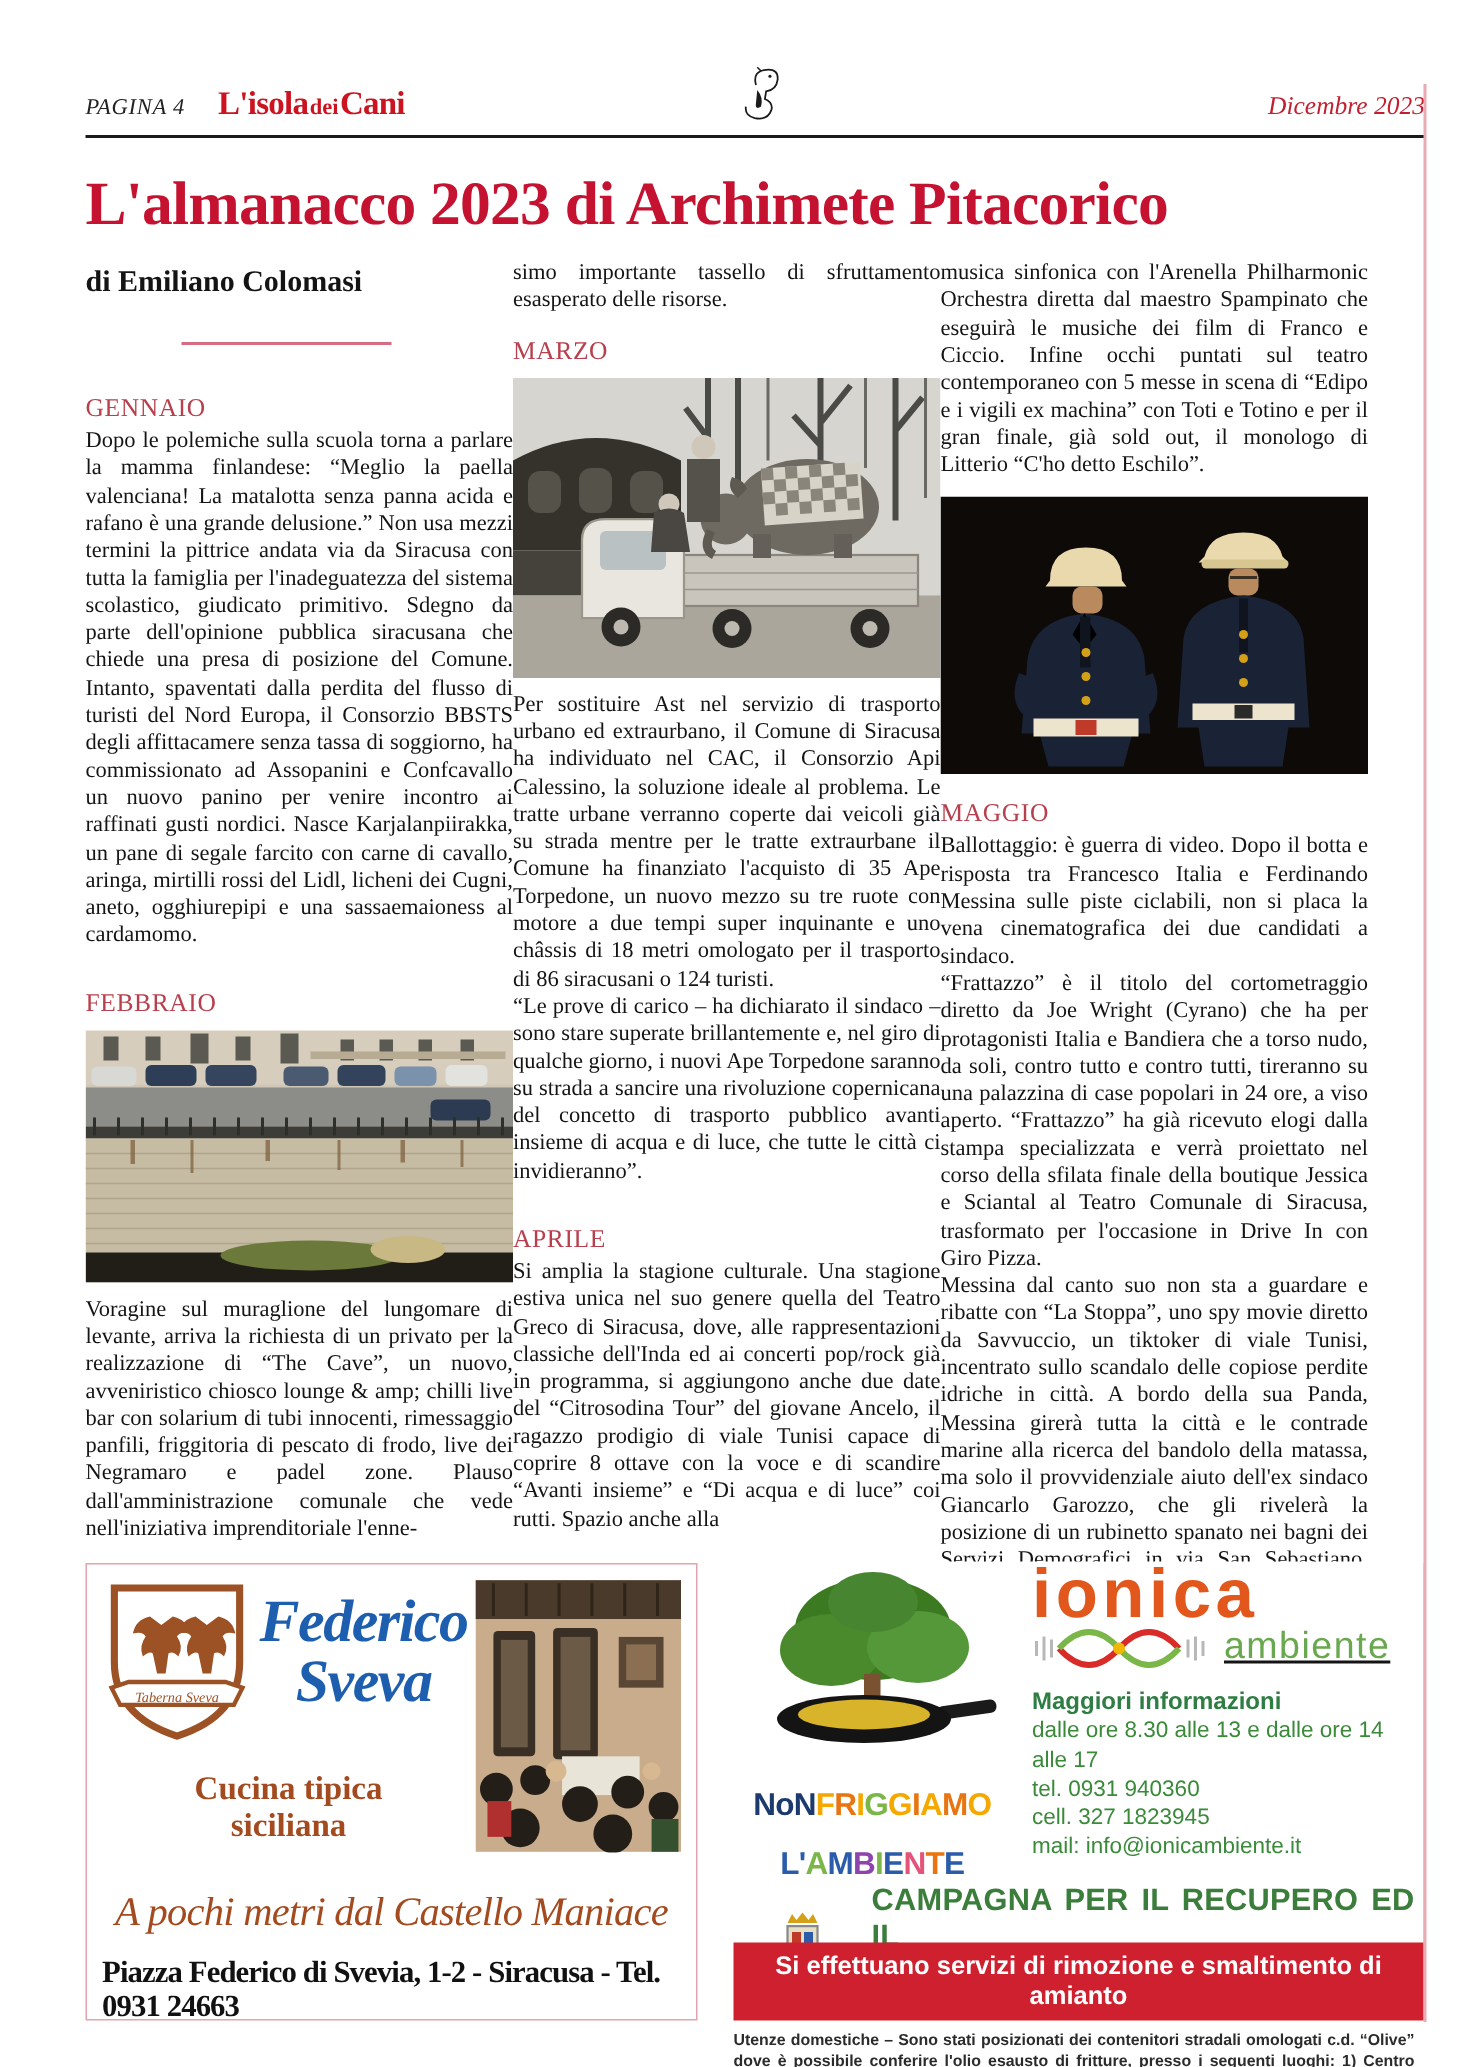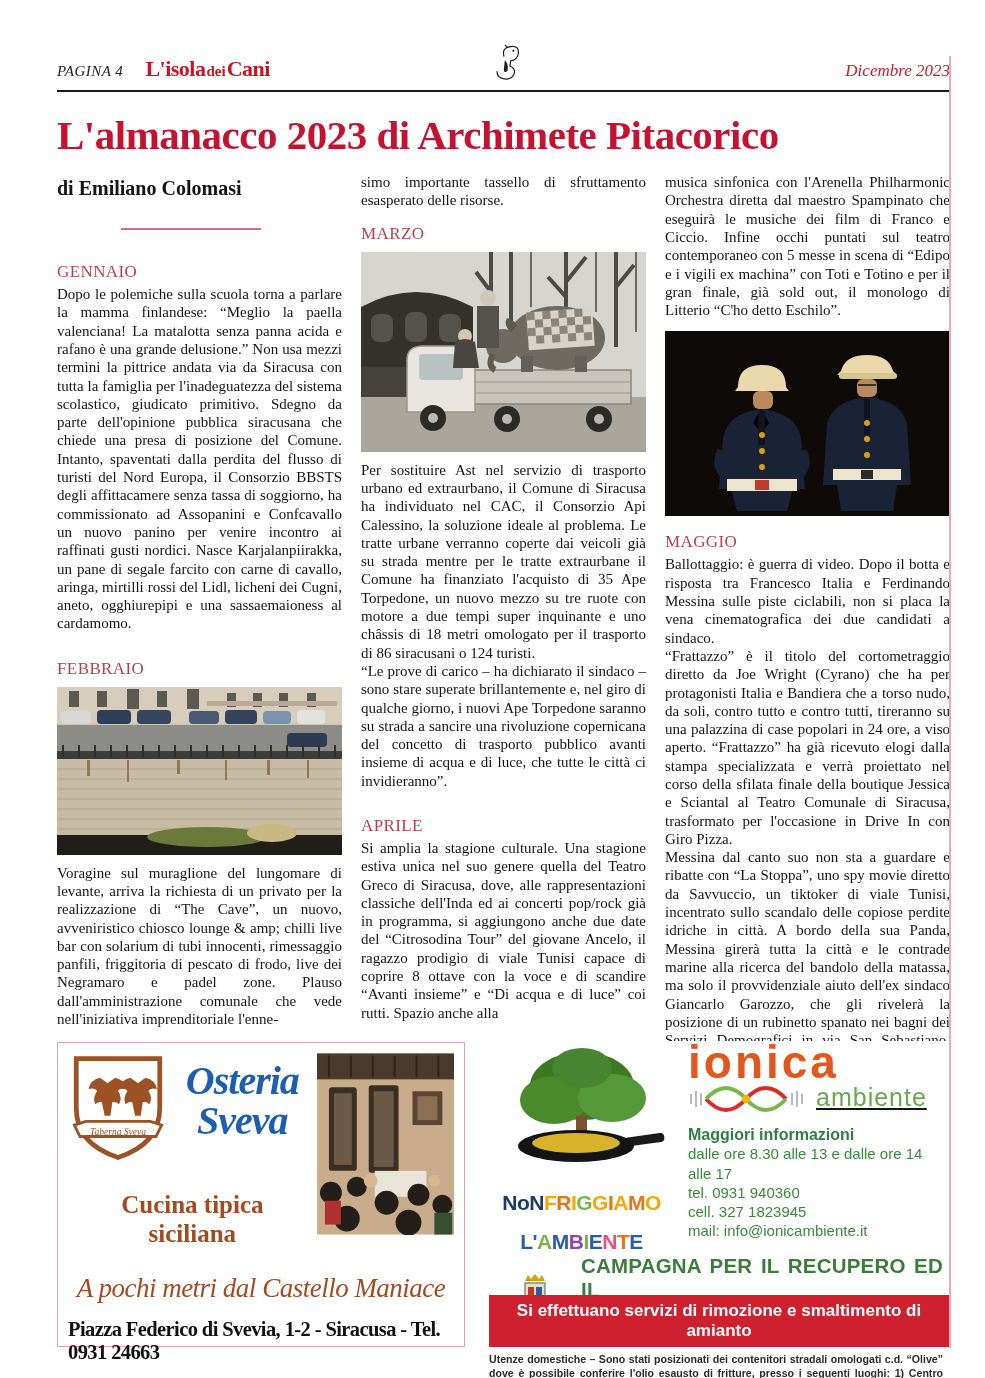--- a/index.html
+++ b/index.html
@@ -15,41 +15,41 @@
   .masthead .big{font-size:22px;letter-spacing:-.5px;}
   .masthead .small{font-size:15px;margin:0 1px;}
   .hdr-date{margin-left:auto;color:#c22030;font-style:italic;font-size:17px;}
   .dog-doodle{position:absolute;left:50%;top:44px;transform:translateX(-50%);}
   .hdr-rule{position:absolute;left:0;right:0;top:90px;height:2px;background:#1a1a1a;}
 
   
   .headline{margin:14px 0 0 0;font-size:41px;line-height:1.05;font-weight:bold;
             color:#c41230;letter-spacing:-.5px;}
   
-  .cols{display:flex;gap:19px;margin-top:16px;height:868px;overflow:hidden;}
+  .cols{display:flex;margin-top:16px;height:868px;overflow:hidden;}
   .col{width:285px;flex:0 0 285px;}
   .byline{font-size:20px;font-weight:bold;margin:4px 0 0 0;}
   .byline-rule{width:140px;height:2px;background:#d66b84;margin:28px 0 0 64px;}
   .sec-title{color:#b8404e;font-size:17px;letter-spacing:.4px;margin:26px 0 3px 0;}
   .sec-title.first{margin-top:32px;}
   .bodytxt{font-size:15px;line-height:1.22;text-align:justify;margin:0;}
   .bodytxt + .bodytxt{margin-top:0;}
   .photo{display:block;margin:8px 0 9px 0;}
 
   
   .ads{position:absolute;left:57px;top:1042px;width:893px;display:flex;gap:24px;}
   .ad-osteria{width:408px;flex:0 0 408px;border:1px solid #e3a3ae;box-sizing:border-box;
               padding:10px 10px 8px 10px;height:305px;}
   .ost-top{display:flex;}
   .ost-left{width:250px;}
   .ost-head{display:flex;align-items:flex-start;}
   .ost-name{flex:1;text-align:center;color:#1d5fae;font-style:italic;font-weight:bold;
             font-size:40px;line-height:1.0;padding-top:8px;letter-spacing:-1px;}
-  .ost-cucina{color:#a34a1e;font-weight:bold;font-size:25px;line-height:1.15;
-              text-align:center;margin-top:26px;}
+  .ost-cucina{color:#a34a1e;font-weight:bold;font-size:22px;line-height:1.15;
+              text-align:center;margin-top:14px;}
   .ost-maniace{color:#a34a1e;font-style:italic;font-size:27px;text-align:center;
                margin-top:24px;letter-spacing:-.5px;}
   .ost-address{color:#111;font-weight:bold;font-size:20.5px;
                margin-top:14px;letter-spacing:-.6px;}
   .ad-ionica{flex:1;position:relative;height:305px;font-family:"Liberation Sans",sans-serif;
              border-right:1px solid #e3a3ae;box-sizing:border-box;padding-right:6px;}
   .ion-top{display:flex;}
   .ion-left{width:185px;text-align:center;}
   .slogan{font-weight:bold;font-size:21px;line-height:1.0;letter-spacing:-.5px;margin-top:18px;}
   .slogan .non{color:#1d3a6e;}
@@ -301,21 +301,21 @@
         <div class="ost-left">
           <div class="ost-head">
             <svg width="100" height="112" viewBox="0 0 104 118">
               <path d="M8 6 h88 v52 q0 38 -44 52 q-44 -14 -44 -52 z" fill="#fff" stroke="#9c5224" stroke-width="5"></path>
               <path d="M33 26 q-10 2 -12 12 q7 -2 9 2 q-5 7 -2 14 q5 -4 7 -2 l3 14 h6 l2 -14 q3 -2 7 2 q4 -7 -1 -14 q2 -4 9 -2 q-2 -10 -12 -12 l-8 6 z" fill="#9c5224"></path>
               <path d="M71 26 q-10 2 -12 12 q7 -2 9 2 q-5 7 -2 14 q5 -4 7 -2 l3 14 h6 l2 -14 q3 -2 7 2 q4 -7 -1 -14 q2 -4 9 -2 q-2 -10 -12 -12 l-8 6 z" fill="#9c5224" transform="translate(-6 0)"></path>
               <path d="M6 76 l12 -4 h68 l12 4 l-6 12 h-80 z" fill="#fff" stroke="#9c5224" stroke-width="3"></path>
               <text x="52" y="86" text-anchor="middle" font-size="10" font-style="italic" fill="#9c5224" font-family="Liberation Serif, serif">Taberna Sveva</text>
             </svg>
             <div class="ost-name">
-              <div>Osteria</div>
+              <div>Federico</div>
               <div>Sveva</div>
             </div>
           </div>
           <div class="ost-cucina">
             <div>Cucina tipica</div>
             <div>siciliana</div>
           </div>
         </div>
         <svg width="138" height="182" viewBox="0 0 138 182">
           <rect width="138" height="182" fill="#c8ac8c"></rect>

